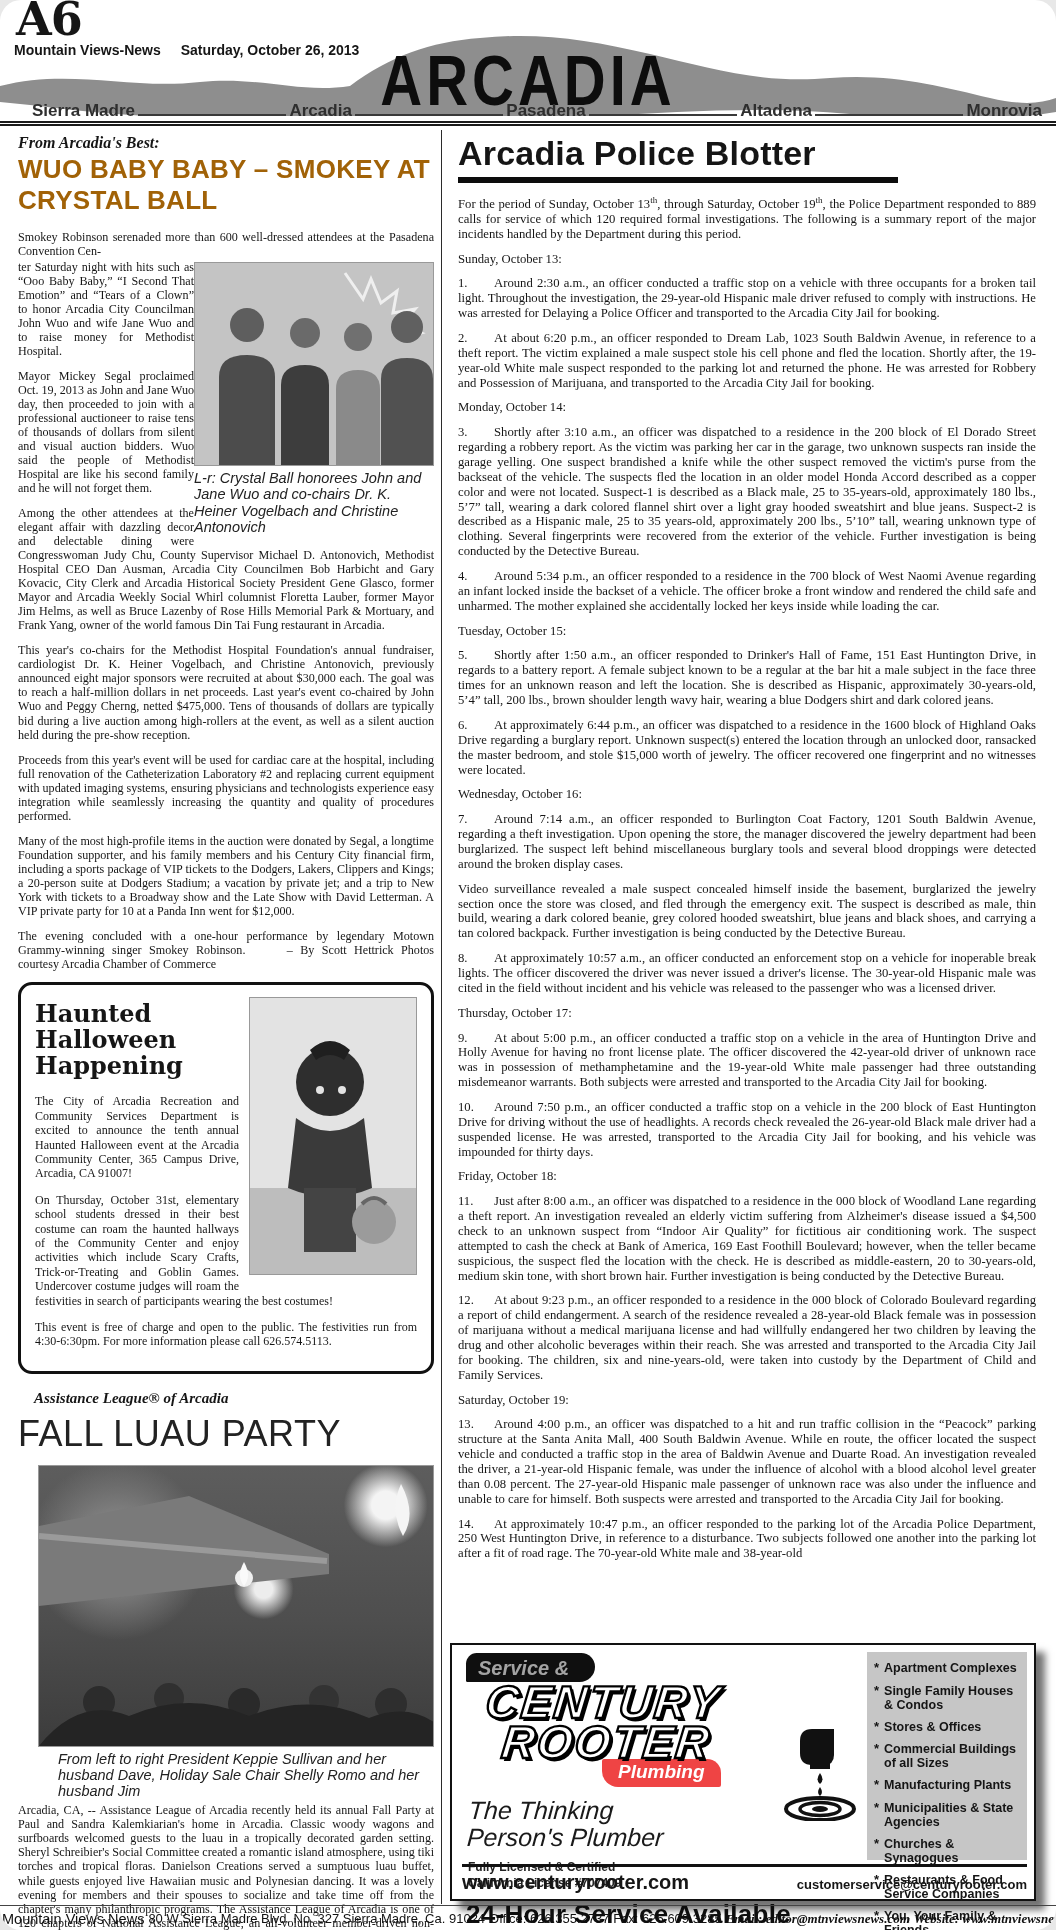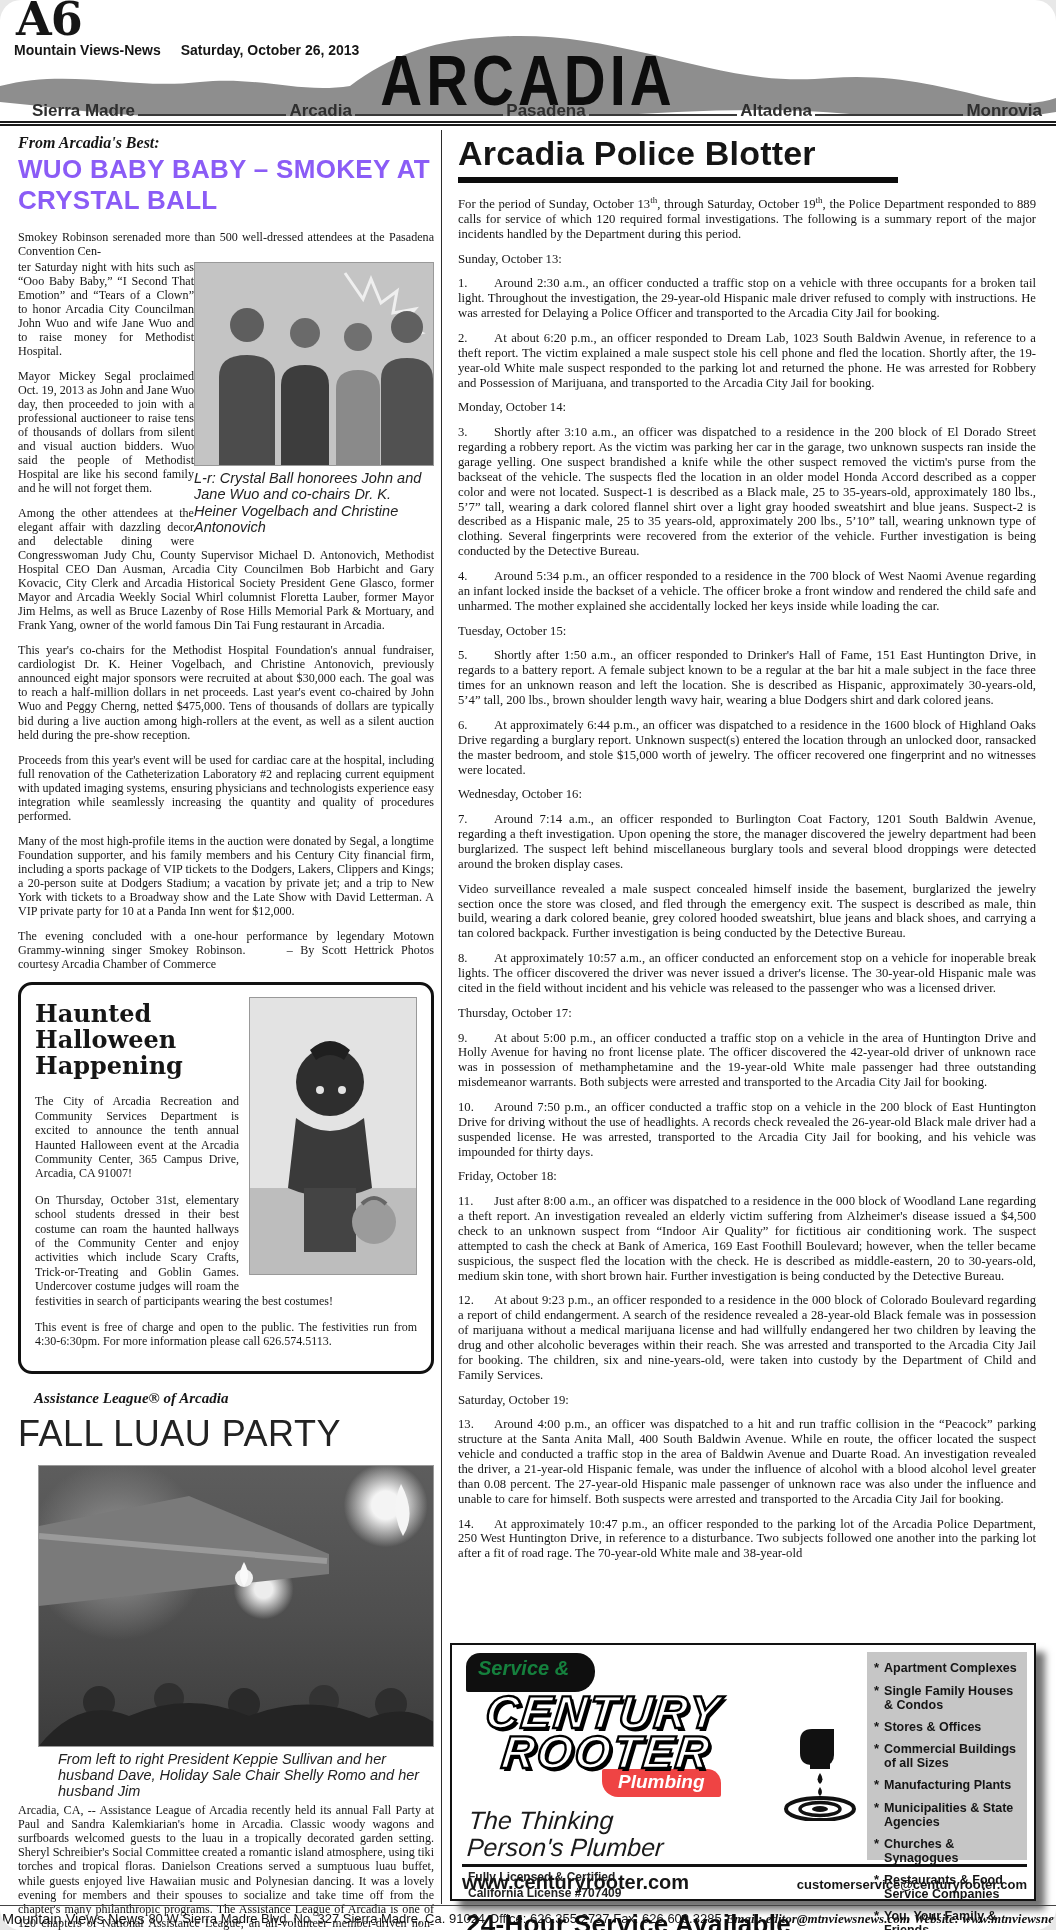--- a/index.html
+++ b/index.html
@@ -24,21 +24,21 @@
               border-top:2px solid #1a1a1a; border-bottom:2px solid #1a1a1a; }
 
   
   .col-left  { position:absolute; left:18px;  top:134px; width:416px; }
   .col-right { position:absolute; left:452px; top:134px; width:586px; }
   .vdiv { position:absolute; left:441px; top:130px; height:1774px; border-left:1.5px solid #2b2b2b; }
 
   
   .kicker { font-style:italic; font-weight:bold; font-size:16px; margin-bottom:2px; }
   .headline1 { font-family:"Liberation Sans",sans-serif; font-weight:bold; font-size:26px;
-               letter-spacing:0.3px; color:#8b5cf6; margin:2px 0 14px; }
+               letter-spacing:0.3px; color:#a16207; margin:2px 0 14px; }
   .body p { font-size:12.1px; line-height:1.16; text-align:justify; margin-bottom:11px; }
   .lead { margin-bottom:2px !important; }
   figure.wuo-photo { float:right; width:240px; margin:2px 0 4px 0; }
   .photo-frame { width:100%; background:#c9c9c9; border:1px solid #999; position:relative; overflow:hidden; }
   .wuo-photo .photo-frame { height:204px; }
   figcaption { font-family:"Liberation Sans",sans-serif; font-style:italic; font-size:14.5px;
                line-height:1.12; margin-top:4px; color:#222; }
   .byline-wrap { font-size:12.1px; line-height:1.16; text-align:justify; margin-bottom:10px; }
   .byline { margin-left:34px; }
 
@@ -72,22 +72,22 @@
   .b-num { display:inline-block; width:36px; }
   sup { font-size:9px; vertical-align:super; line-height:0; }
 
   
   .ad { position:absolute; left:450px; top:1643px; width:586px; height:258px; background:#fff;
         border:2px solid #111; box-shadow:9px 9px 7px rgba(0,0,0,0.55);
         font-family:"Liberation Sans",sans-serif; }
   .ad-right { position:absolute; right:7px; top:7px; width:160px; height:208px; background:#c6c6c6; padding:9px 7px 0 7px; }
   .ad-client { display:flex; gap:5px; font-weight:bold; font-size:12.5px; line-height:1.12; margin-bottom:8px; color:#151515; }
   .ad-client .star { font-size:13px; }
-  .service-badge { display:inline-block; background:#0f0f0f; color:#15803d; font-style:italic; font-weight:bold;
-                   font-size:20px; padding:4px 26px 12px 12px; border-radius:14px 18px 20px 2px; margin:8px 0 0 14px; }
+  .service-badge { display:inline-block; background:#0f0f0f; color:#a3a3a3; font-style:italic; font-weight:bold;
+                   font-size:20px; padding:4px 26px 2px 12px; border-radius:14px 18px 20px 2px; margin:8px 0 0 14px; }
   .century { font-style:italic; font-weight:bold; font-size:46px; line-height:0.88; letter-spacing:2px;
              color:#fff; -webkit-text-stroke:2.4px #000; text-shadow:3px 3px 0 #000;
              transform:skewX(-6deg); margin-left:34px; }
   .century.r2 { margin-left:50px; }
   .plumbing-banner { display:inline-block; background:#ef4444; color:#fff; font-style:italic; font-weight:bold;
                      font-size:19px; padding:2px 16px 4px; border-radius:2px 14px 2px 16px; margin:-4px 0 0 150px; }
   .tagline { font-style:italic; font-size:25px; line-height:1.06; color:#1a1a1a; margin:10px 0 0 16px; transform:skewX(-4deg); }
   .licensed { font-weight:bold; font-size:12px; line-height:1.3; margin:10px 0 0 16px; color:#222; }
   .hours { font-weight:bold; font-size:26px; letter-spacing:0.3px; margin:8px 0 0 14px; color:#0d0d0d; }
   .faucet { position:absolute; left:300px; top:84px; }
@@ -133,21 +133,21 @@
   </div>
   <div class="dbl-rule"></div>
   <div class="vdiv"></div>
 
   <div class="col-left">
 
     <div class="kicker">From Arcadia's Best:</div>
     <h1 class="headline1">WUO BABY BABY – SMOKEY AT CRYSTAL BALL</h1>
 
     <div class="body">
-      <p class="lead">Smokey Robinson serenaded more than 500 well-dressed attendees at the Pasadena Convention Cen-</p>
+      <p class="lead">Smokey Robinson serenaded more than 600 well-dressed attendees at the Pasadena Convention Cen-</p>
       <div>
         <figure class="wuo-photo">
           <div class="photo-frame">
             <svg width="238" height="202" viewBox="0 0 238 202">
               <rect width="238" height="202" fill="#c4c4c4"></rect>
               <path d="M150,10 l18,26 l8,-20 l10,24 l16,-12 l-4,22 l22,-4 l-14,16 l20,8 l-22,6" stroke="#efefef" stroke-width="3" fill="none"></path>
               <circle cx="52" cy="62" r="17" fill="#5e5e5e"></circle>
                 <path d="M24,202 v-88 q0,-22 28,-22 q28,0 28,22 v88 Z" fill="#4c4c4c"></path>
               <circle cx="110" cy="70" r="15" fill="#6a6a6a"></circle>
                 <path d="M86,202 v-80 q0,-20 24,-20 q24,0 24,20 v80 Z" fill="#3d3d3d"></path>

